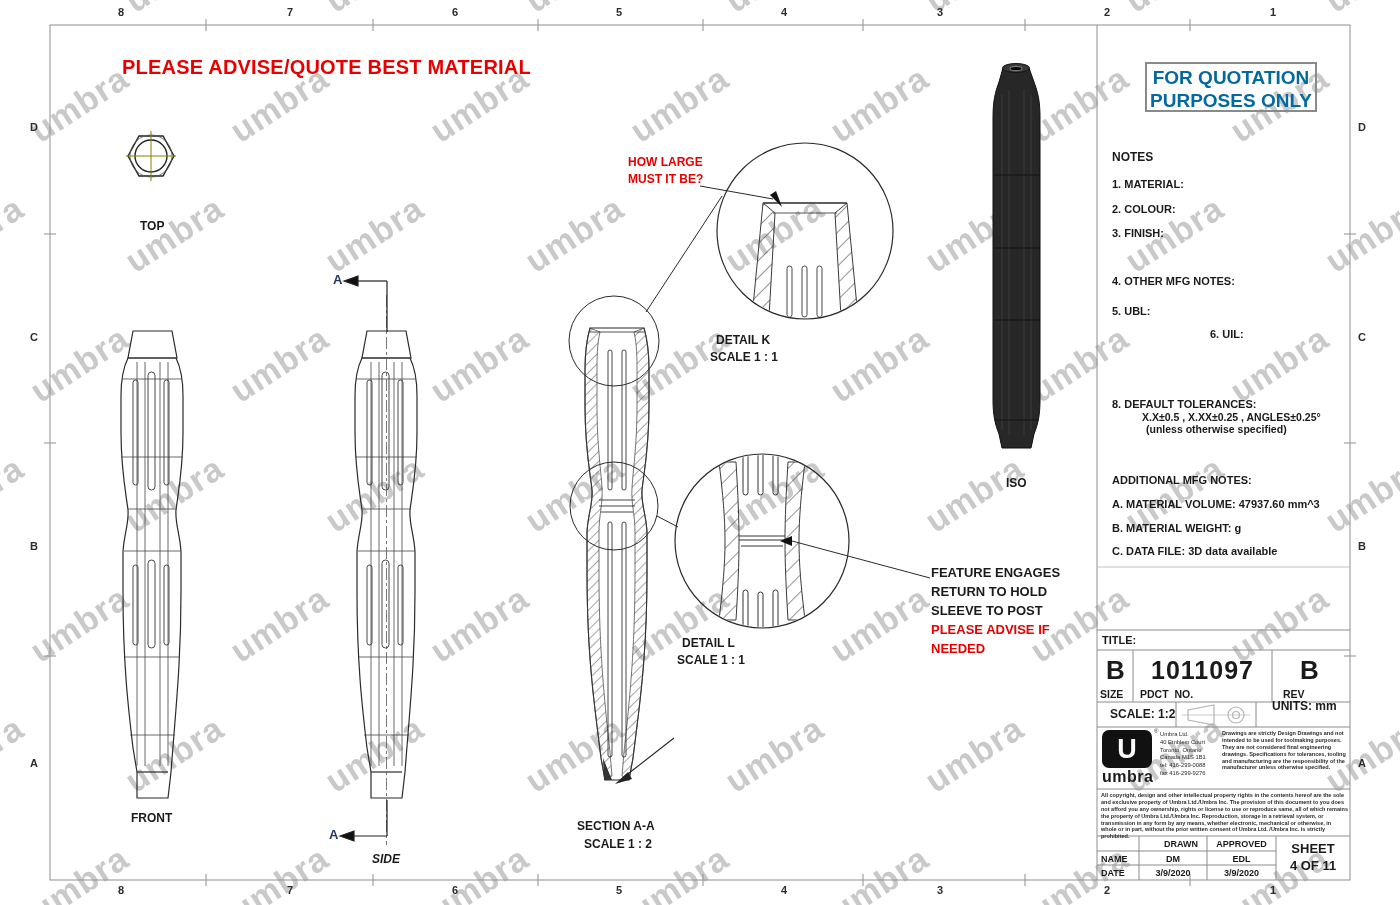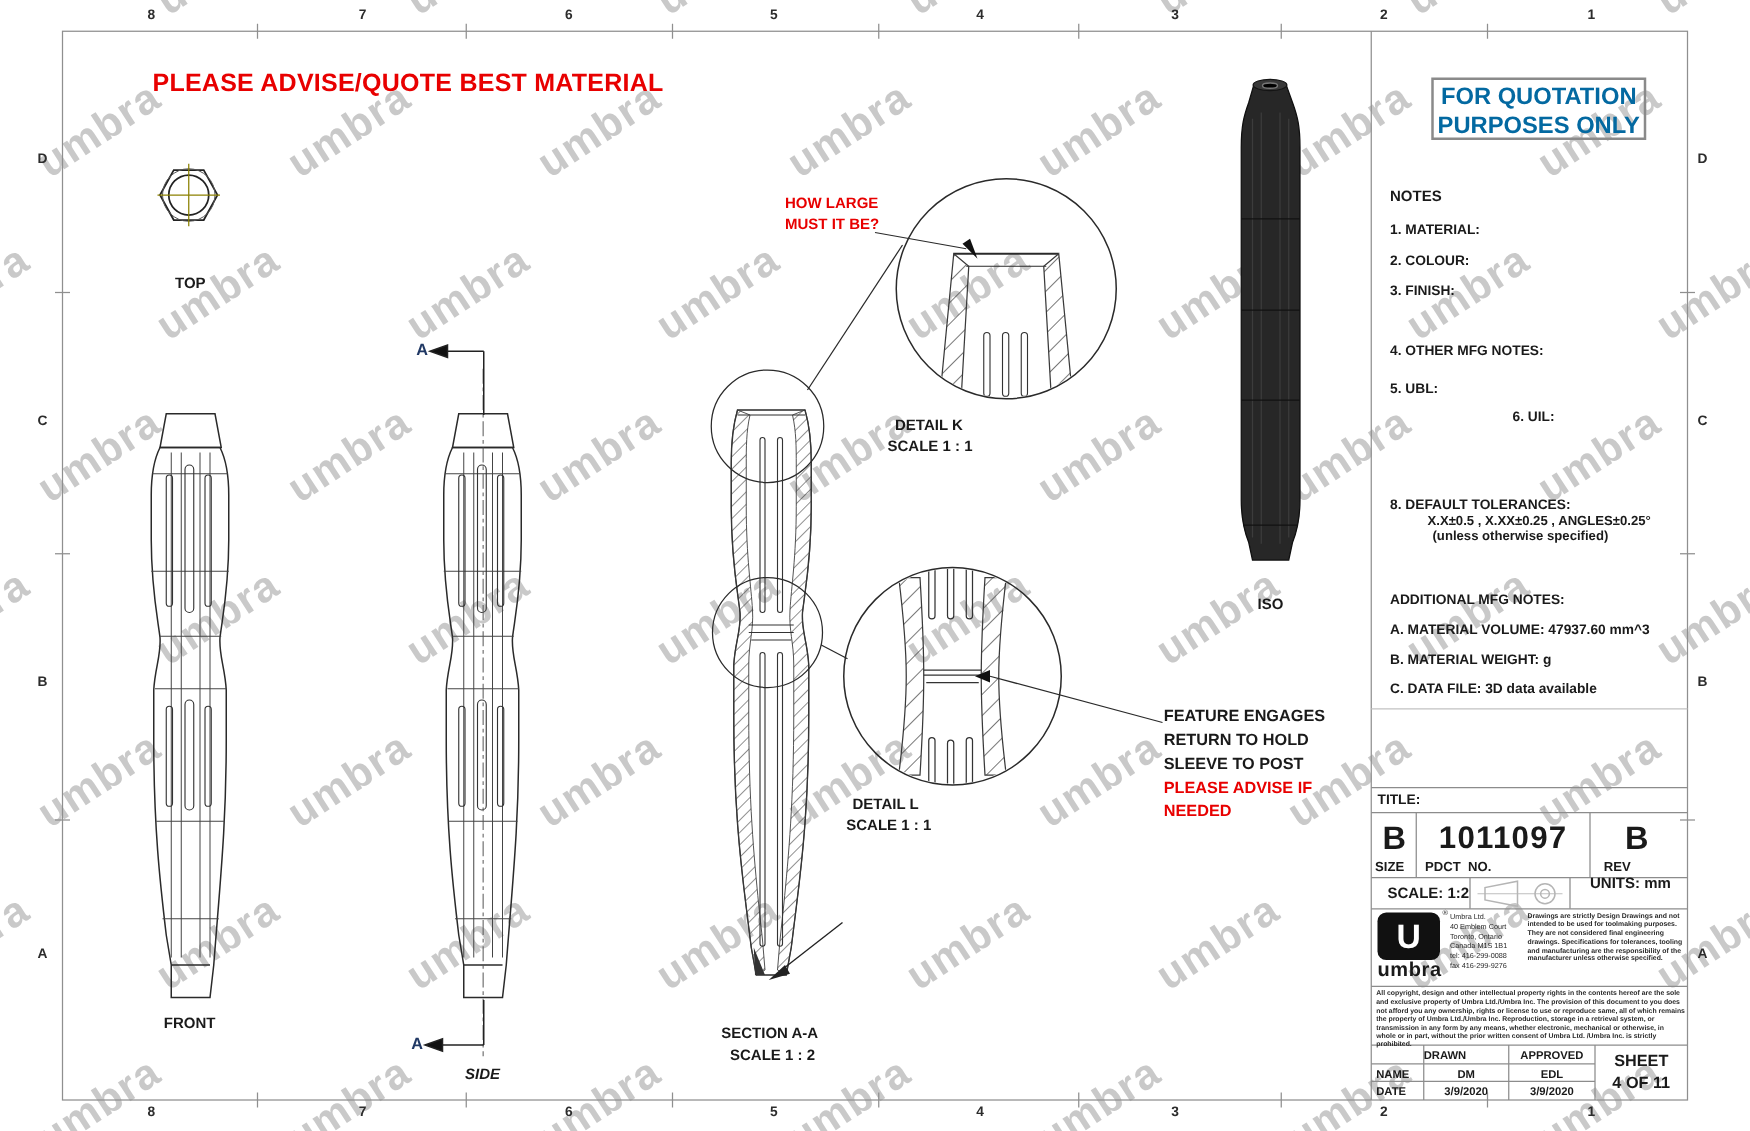--- a/index.html
+++ b/index.html
@@ -376,21 +376,21 @@
   <div class="abs b" style="left:1102px;top:768px;font-size:16px;letter-spacing:0.5px;">umbra</div>
   <div class="abs tiny pre" style="left:1160px;top:731px;width:60px;font-size:5.8px;line-height:1.35;">Umbra Ltd.
 40 Emblem Court
 Toronto, Ontario
 Canada M1S 1B1
 tel: 416-299-0088
 fax 416-299-9276</div>
   <div class="abs tiny b" style="left:1222px;top:730px;width:126px;">Drawings are strictly Design Drawings and not intended to be used for toolmaking purposes. They are not considered final engineering drawings. Specifications for tolerances, tooling and manufacturing are the responsibility of the manufacturer unless otherwise specified.</div>
   <div class="abs tiny b" style="left:1101px;top:792px;width:247px;">All copyright, design and other intellectual property rights in the contents hereof are the sole and exclusive property of Umbra Ltd./Umbra Inc. The provision of this document to you does not afford you any ownership, rights or license to use or reproduce same, all of which remains the property of Umbra Ltd./Umbra Inc. Reproduction, storage in a retrieval system, or transmission in any form by any means, whether electronic, mechanical or otherwise, in whole or in part, without the prior written consent of Umbra Ltd. /Umbra Inc. is strictly prohibited.</div>
 
-  <div class="abs cellhdr" style="left:1139px;top:839px;width:84px;text-align:left;">DRAWN</div>
+  <div class="abs cellhdr" style="left:1139px;top:839px;width:84px;text-align:center;">DRAWN</div>
   <div class="abs cellhdr" style="left:1207px;top:839px;width:69px;text-align:center;">APPROVED</div>
   <div class="abs cellhdr" style="left:1101px;top:854px;">NAME</div>
   <div class="abs cellhdr" style="left:1101px;top:868px;">DATE</div>
   <div class="abs cellhdr" style="left:1139px;top:854px;width:68px;text-align:center;">DM</div>
   <div class="abs cellhdr" style="left:1207px;top:854px;width:69px;text-align:center;">EDL</div>
   <div class="abs cellhdr" style="left:1139px;top:868px;width:68px;text-align:center;">3/9/2020</div>
   <div class="abs cellhdr" style="left:1207px;top:868px;width:69px;text-align:center;">3/9/2020</div>
   <div class="abs b pre" style="left:1276px;top:840px;width:74px;text-align:center;font-size:13px;line-height:17px;">SHEET
 4 OF 11</div>
 

